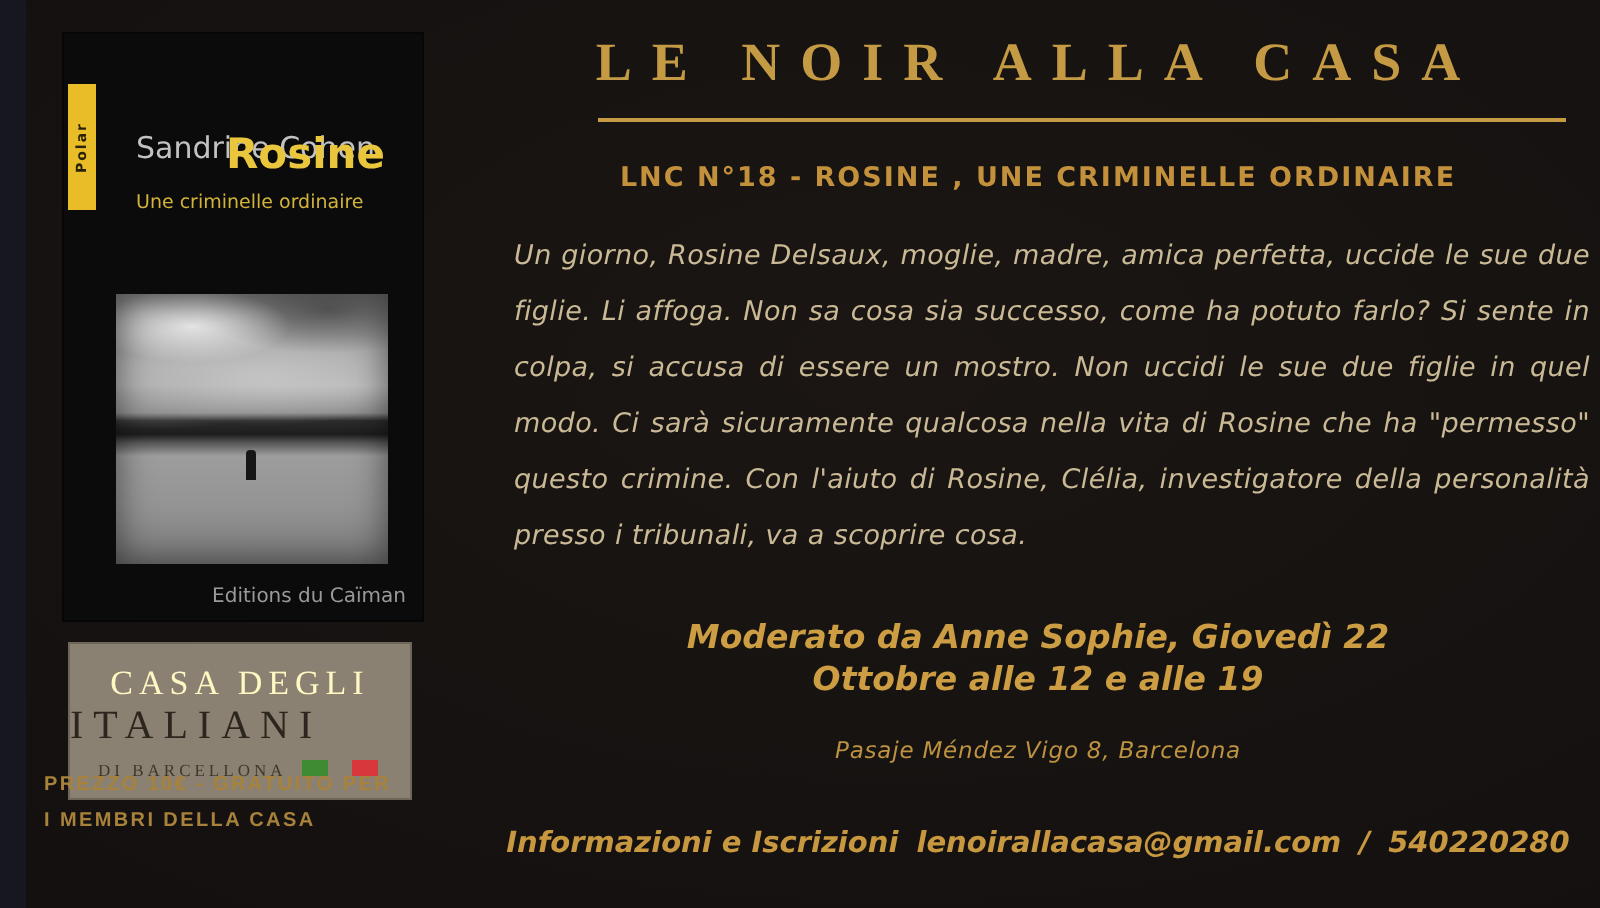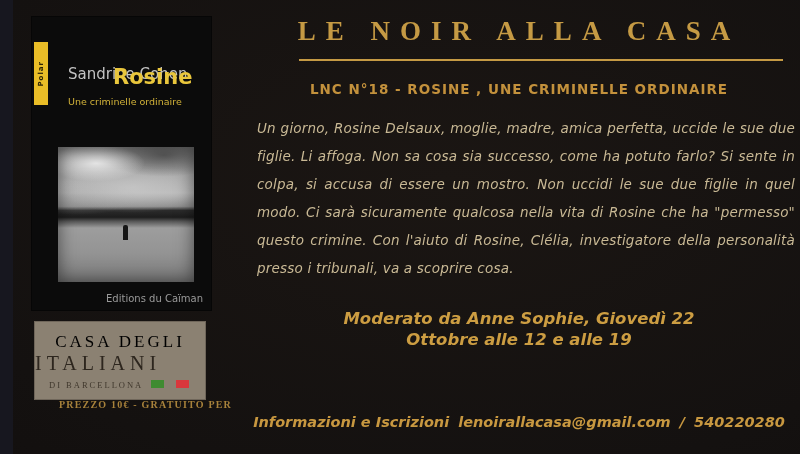--- a/index.html
+++ b/index.html
@@ -30,35 +30,35 @@
       linear-gradient(to bottom,#8f8f8f 0%,#b9b9b9 34%,#8d8d8d 44%,#2b2b2b 47%,
         #1d1d1d 52%,#555 55%,#9d9d9d 60%,#949494 78%,#7b7b7b 100%);
     box-shadow:inset 0 0 18px rgba(0,0,0,.55);}
   .photo-figure{position:absolute;left:48%;top:58%;width:5px;height:15px;
     background:#161616;border-radius:2px 2px 0 0;}
   .book-publisher{position:absolute;right:8px;top:276px;font-size:10px;color:#9a9a9a;}
 
   .casa-logo{position:absolute;left:22px;top:322px;width:170px;height:77px;
     background:#8b8172;box-shadow:0 0 0 1px #6f665a;}
   .casa-line1{position:absolute;left:0;right:0;top:10px;text-align:center;
-    font-family:"Liberation Serif","DejaVu Serif",serif;font-size:17px;color:#000000;
+    font-family:"Liberation Serif","DejaVu Serif",serif;font-size:17px;color:#fef9c3;
     letter-spacing:3px;}
   .casa-line2{position:absolute;left:0;right:0;top:30px;text-align:left;
     font-family:"Liberation Serif","DejaVu Serif",serif;font-size:20px;color:#2d261e;
     letter-spacing:5px;}
   .casa-line3{position:absolute;left:14px;top:58px;
     font-family:"Liberation Serif","DejaVu Serif",serif;font-size:8.5px;color:#40382d;
     letter-spacing:2px;text-align:center;}
   .flag-sq{position:absolute;top:58px;width:13px;height:8px;display:inline-block;}
   .flag-green{left:116px;background:#3f8b31;}
   .flag-red{left:141px;background:#d8373c;}
 
-  .price{position:absolute;left:9px;top:396px;width:210px;
+  .price{position:absolute;left:9px;top:384px;width:210px;
     font-size:10px;font-weight:bold;color:#a8823b;letter-spacing:1.2px;line-height:18px;
-    font-family:Liberation Serif, serif;text-align:right;}
+    font-family:Liberation Sans, sans-serif;}
 
   
   .right-col{position:absolute;left:230px;top:0;width:552px;height:454px;}
   .event-title{position:absolute;left:0;right:0;top:16px;text-align:center;
     font-family:"Liberation Serif","DejaVu Serif",serif;font-weight:bold;
     font-size:27px;color:#c59a44;letter-spacing:10px;white-space:nowrap;}
   .title-rule{position:absolute;left:56px;right:12px;top:59px;height:2px;background:#c59a44;}
   .event-subtitle{position:absolute;left:0;right:0;top:81px;text-align:center;
     font-size:13.5px;font-weight:bold;color:#c3913c;letter-spacing:1px;white-space:nowrap;}
 
@@ -97,34 +97,36 @@
   <div class="casa-logo">
     <div class="casa-line1">CASA DEGLI</div>
     <div class="casa-line2">ITALIANI</div>
     <div class="casa-line3">DI BARCELLONA</div>
     <span class="flag-sq flag-green"></span>
     <span class="flag-sq flag-red"></span>
   </div>
 
   <div class="price">
     <div>PREZZO 10€ - GRATUITO PER</div>
+    <div>I MEMBRI DELLA CASA</div>
   </div>
 
   <div class="right-col">
     <div class="event-title">LE NOIR ALLA CASA</div>
     <div class="title-rule"></div>
     <div class="event-subtitle">LNC N°18 - ROSINE , UNE CRIMINELLE ORDINAIRE</div>
 
     <div class="synopsis">Un giorno, Rosine Delsaux, moglie, madre, amica perfetta, uccide le sue due figlie. Li affoga. Non sa cosa sia successo, come ha potuto farlo? Si sente in colpa, si accusa di essere un mostro. Non uccidi le sue due figlie in quel modo. Ci sarà sicuramente qualcosa nella vita di Rosine che ha "permesso" questo crimine. Con l'aiuto di Rosine, Clélia, investigatore della personalità presso i tribunali, va a scoprire cosa.</div>
 
     <div class="moderation">
       <div>Moderato da Anne Sophie, Giovedì 22</div>
       <div>Ottobre alle 12 e alle 19</div>
     </div>
 
+    <div class="address">Pasaje Méndez Vigo 8, Barcelona</div>
 
     <div class="contact">
       <span>Informazioni e Iscrizioni</span>
       <span>lenoirallacasa@gmail.com</span>
       <span>/</span>
       <span>540220280</span>
     </div>
   </div>
 
 </div>

